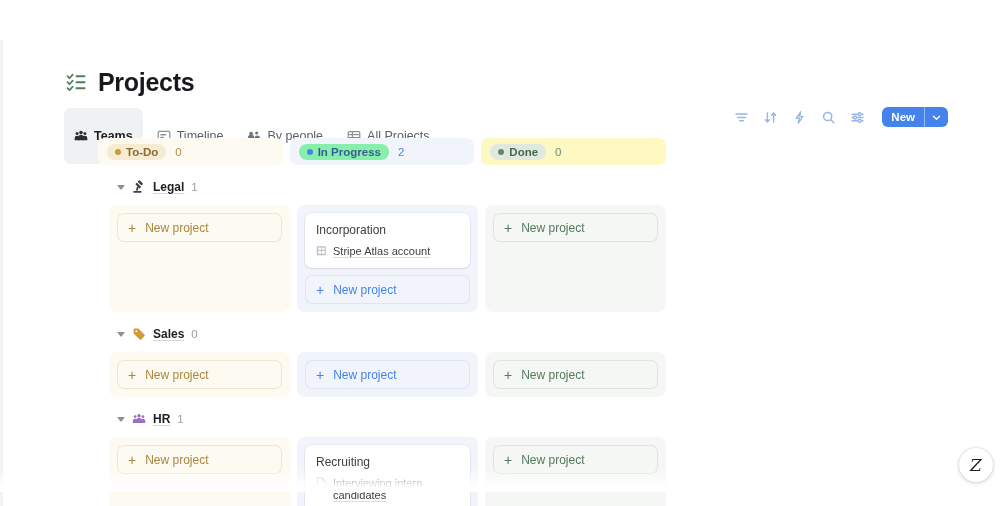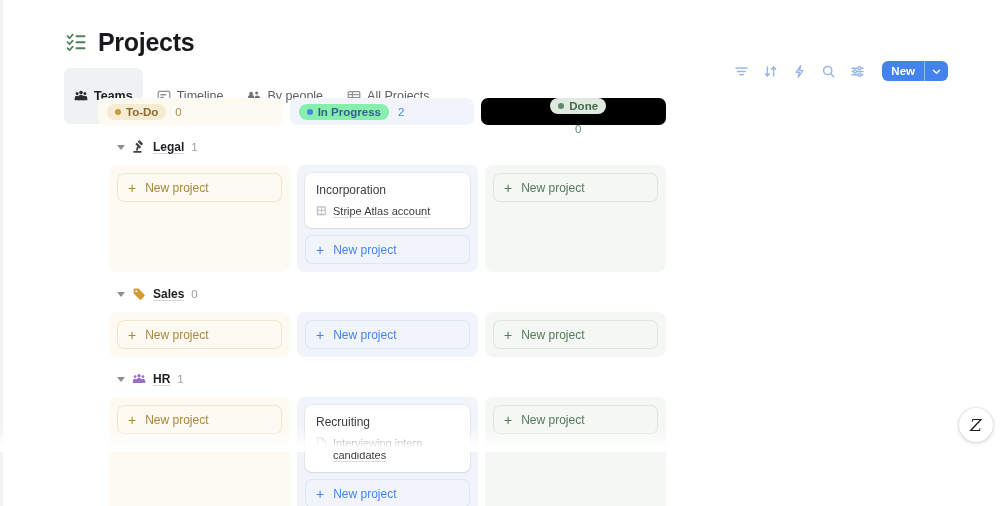--- a/index.html
+++ b/index.html
@@ -2,36 +2,36 @@
 <html><head>
 <meta charset="utf-8">
 <style>
   * { box-sizing: border-box; margin: 0; padding: 0; }
   html, body {
     width: 1005px; height: 506px;
     background: #ffffff;
     font-family: "Liberation Sans", sans-serif;
     overflow: hidden;
   }
-  .app { position: relative; width: 1005px; height: 452px; background:#fff; }
+  .app { position: relative; width: 1005px; height: 452px; background:#fff;margin-top:40px; }
 
   
   .page-head { position:absolute; left:66px; top:30px; display:flex; align-items:center; gap:11px; }
   .title-icon { width:21px; height:21px; display:block; }
   .page-title { font-size:25px; font-weight:bold; color:#17191c; letter-spacing:-0.3px; line-height:1; }
 
   
   .tabs { position:absolute; left:64px; top:68px; display:flex; align-items:center; gap:4px; }
   .tab { display:flex; align-items:center; gap:6px; padding:21px 10px; border-radius:7px;
          font-size:12.5px; color:#5c6066; cursor:pointer; white-space:nowrap; }
   .tab.active { background:#f0f1f2; color:#1d1f22; font-weight:bold; }
   .tab .tico { width:14px; height:14px; display:block; flex:0 0 14px; }
 
   
-  .toolbar { position:absolute; right:57px; top:61px; display:flex; align-items:center; gap:14px; }
+  .toolbar { position:absolute; right:57px; top:67px; display:flex; align-items:center; gap:14px; }
   .tool-ico { width:15px; height:15px; display:block; cursor:pointer; }
   .new-btn { display:flex; align-items:center; background:#4583ec; border-radius:6px; overflow:hidden;
              height:20px; cursor:pointer; margin-left:3px; }
   .new-btn .lbl { color:#fff; font-size:11.5px; font-weight:bold; padding:0 9px; line-height:20px; }
   .new-btn .div { width:1px; height:20px; background:rgba(255,255,255,.45); }
   .new-btn .cv { padding:0 7px; display:flex; align-items:center; }
 
   
   .board { position:absolute; left:66px; top:98px; width:600px; }
   .col-headers { display:flex; gap:7px;padding-left:32px; }
@@ -73,21 +73,21 @@
   .progress .newproj { background:#f1f5fb; color:#4583ec; box-shadow:inset 0 0 0 1px #dde6f3; }
   .done      { background:#f4f7f4; }
   .done .newproj { background:#f4f7f4; color:#55795c; box-shadow:inset 0 0 0 1px #dde6de; }
 
   .head-todo { background:#fdfaf1; }
   .head-todo .pill { background:#f6ecd3; color:#8a6c30; }
   .head-todo .cnt { color:#b08f4d; }
   .head-progress { background:#f1f5fb; }
   .head-progress .pill { background:#86efac; color:#3a5d92; }
   .head-progress .cnt { color:#4583ec; }
-  .head-done { background:#000000;flex-direction:column; }
+  .head-done { background:#fef9c3; }
   .head-done .pill { background:#dfe9e0; color:#446b4d; }
   .head-done .cnt { color:#6b8c72; }
 
   
   .fade { position:absolute; left:0; right:0; bottom:0; height:24px;
           background:linear-gradient(to bottom, rgba(255,255,255,0) 0%, rgba(255,255,255,.92) 75%, #fff 100%);
           pointer-events:none; }
 
   
   .fab { position:absolute; right:12px; bottom:10px; width:34px; height:34px; border-radius:50%;

